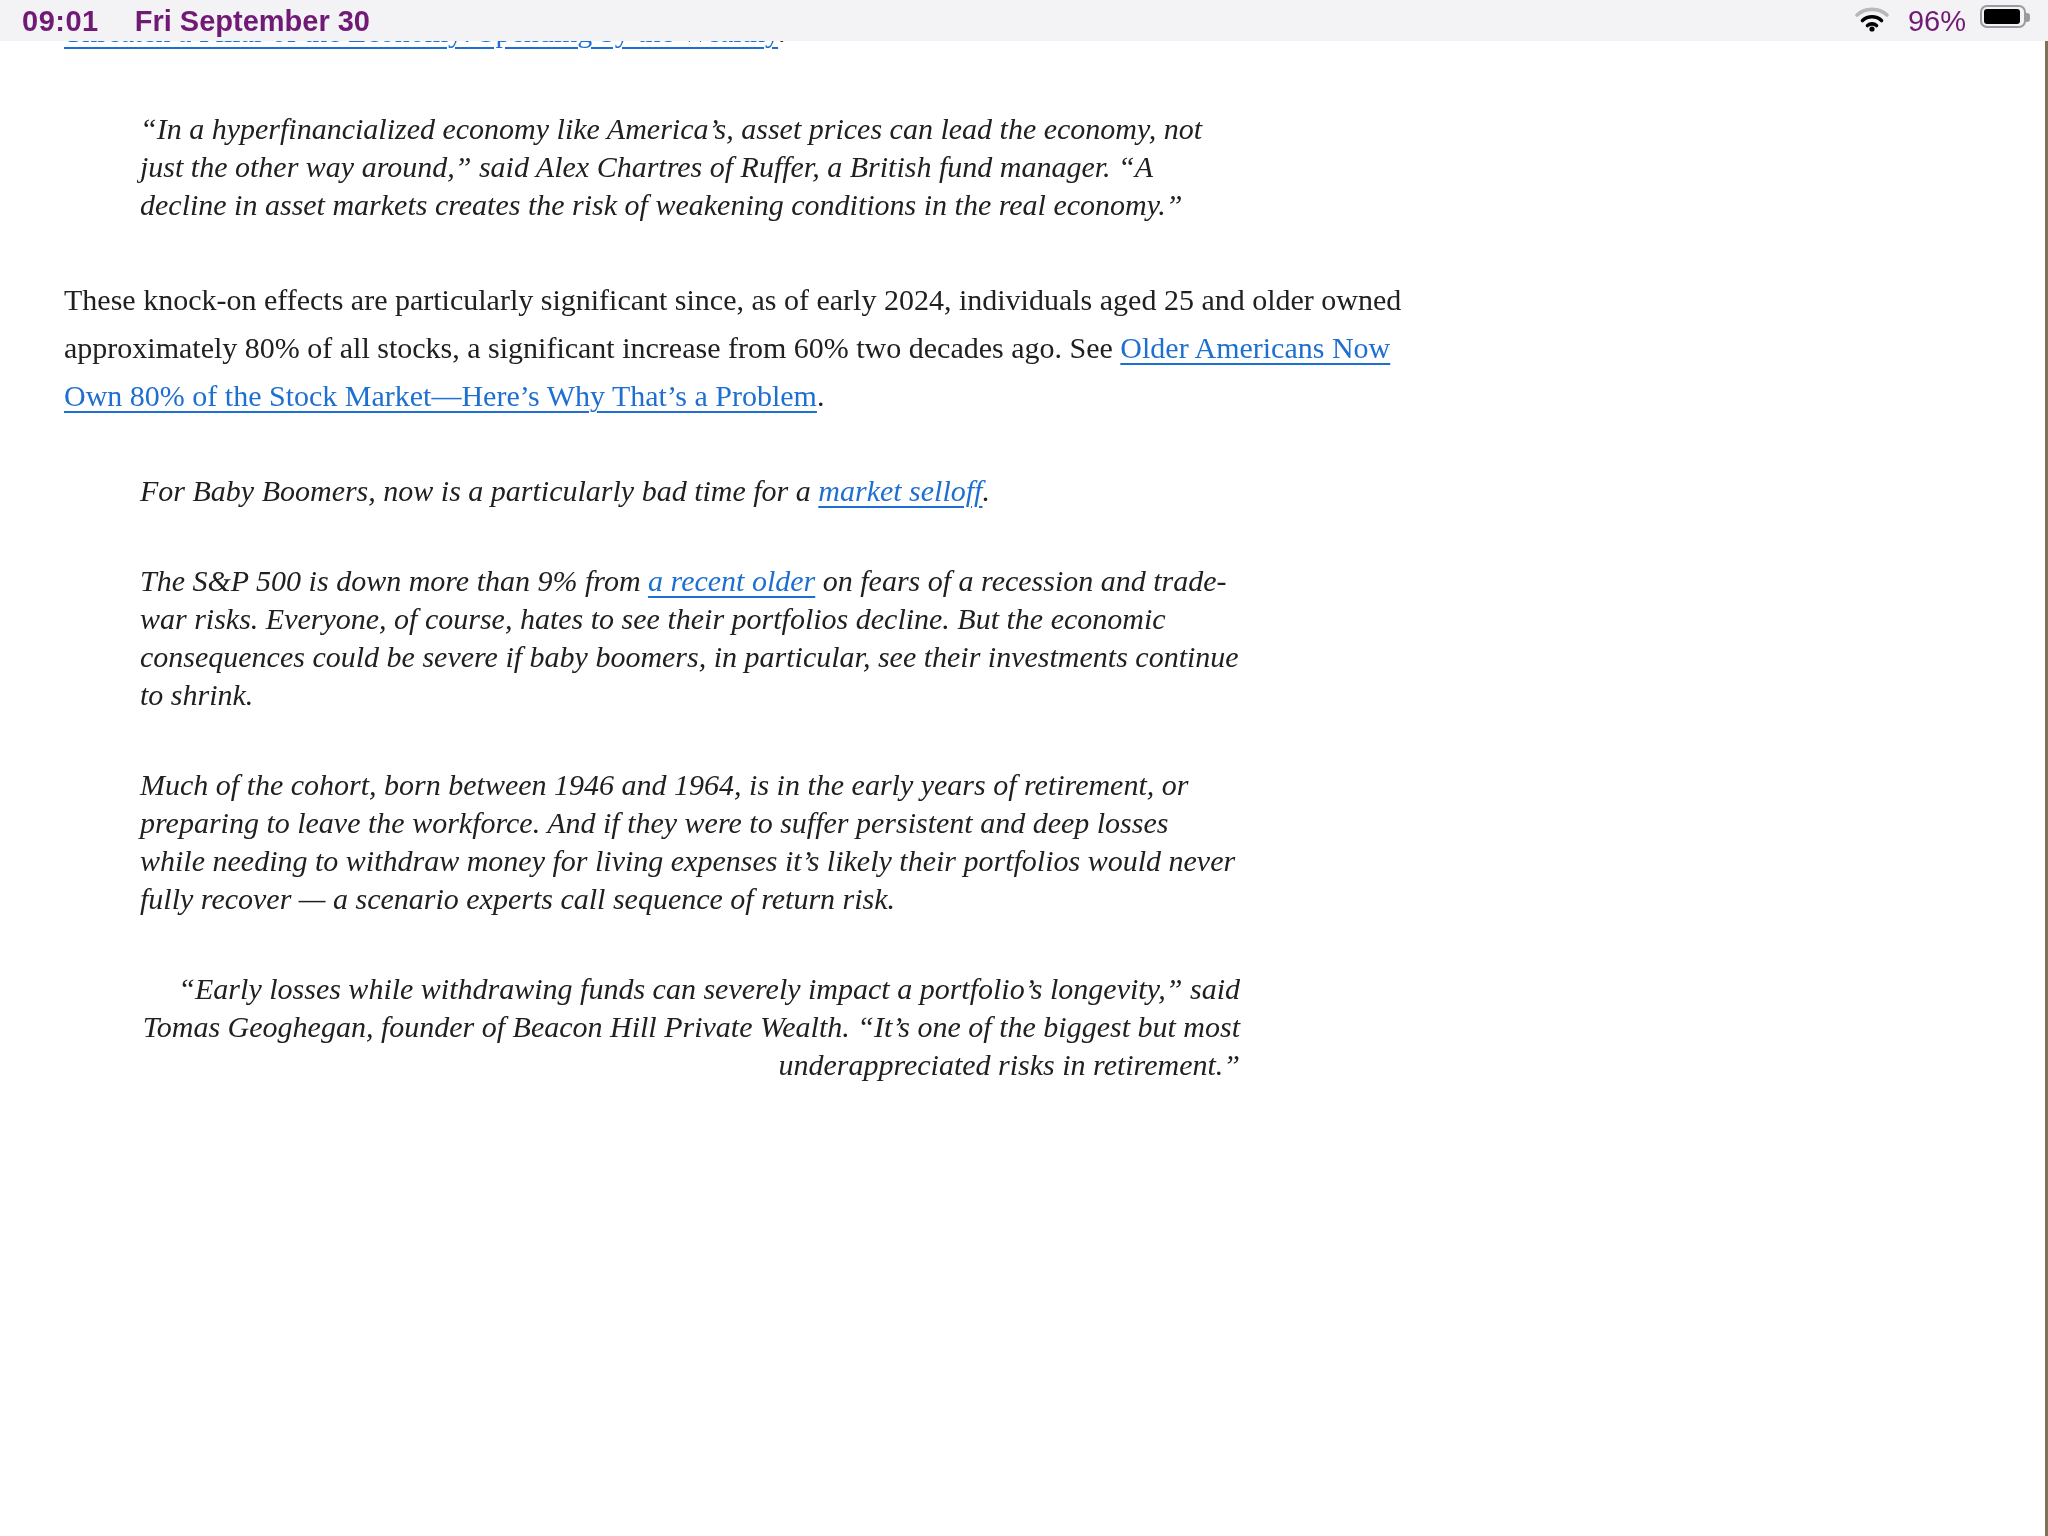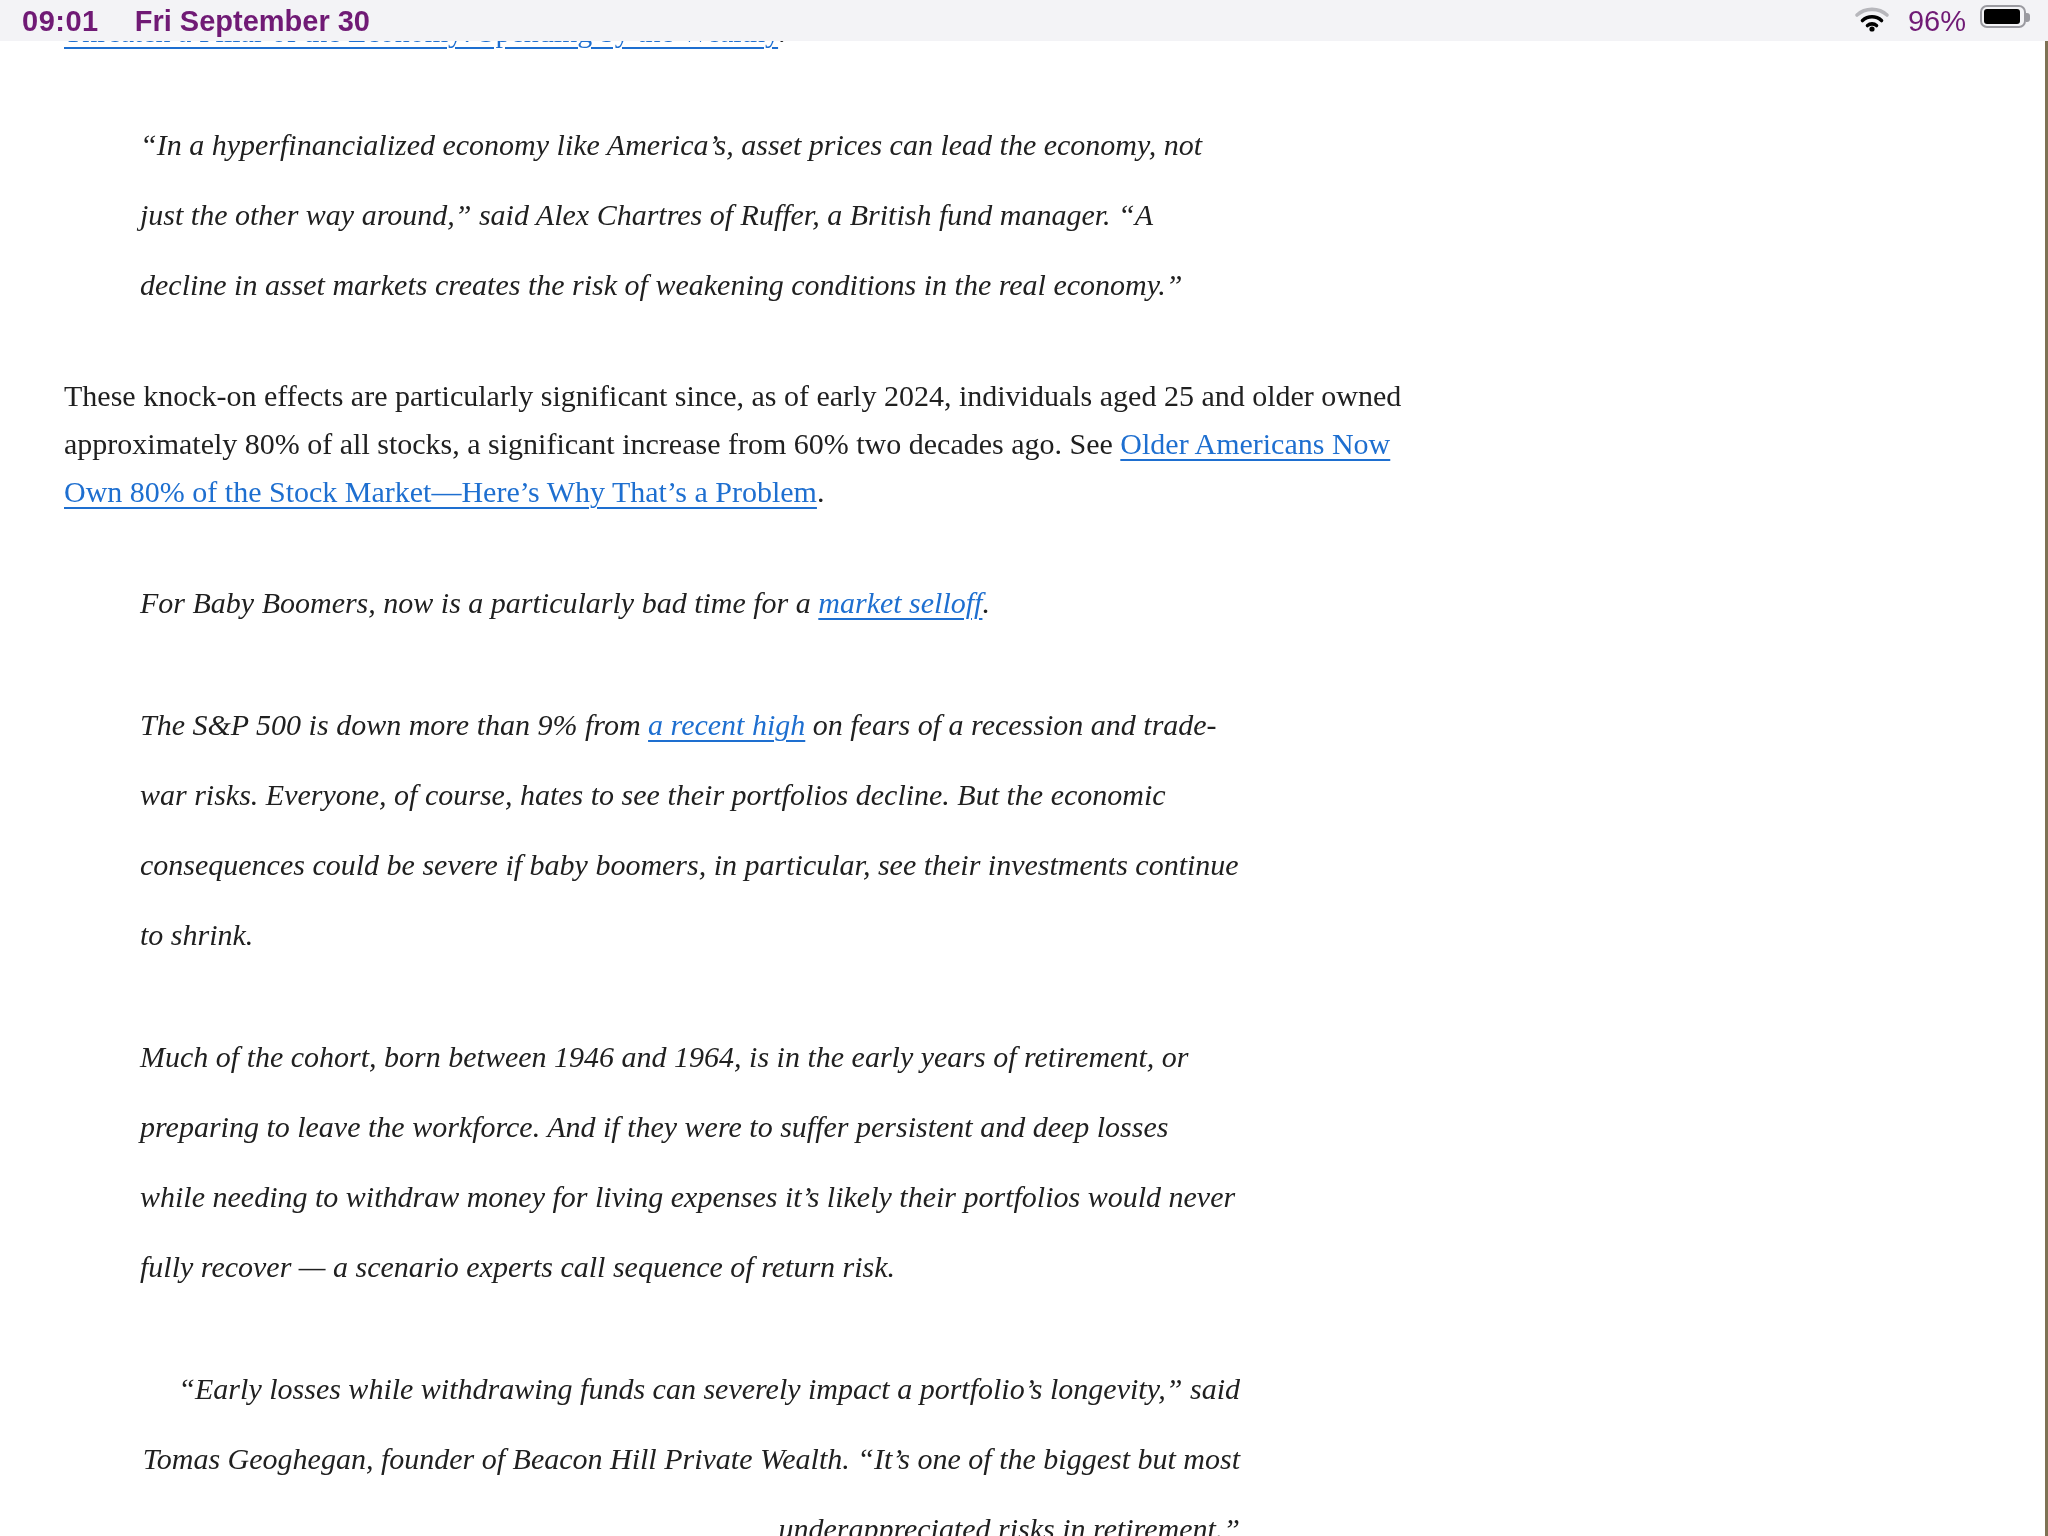--- a/index.html
+++ b/index.html
@@ -64,21 +64,21 @@
   p.body-p{margin:0 0 52px 0;max-width:1370px;}
   .clipped-link-line{
     margin:8px 0 54px 0;  
     line-height:48px;
     white-space:nowrap;
   }
   blockquote{
     margin:0 0 52px 76px;
     max-width:1100px;
     font-style:italic;
-    line-height:70px;
+    line-height:38px;
   }
   blockquote p{margin:0 0 52px 0;}
   blockquote p:last-child{margin-bottom:0;text-align:right;}
   .q1{margin-bottom:52px;}
 
   
   .edge-line{
     position:absolute;top:41px;right:0;bottom:0;width:3px;
     background:var(--edge);
     z-index:11;
@@ -116,21 +116,21 @@
     <p class="clipped-link-line"><a>Threaten a Pillar of the Economy: Spending by the Wealthy</a><span>.</span></p>
 
     <blockquote class="q1"><span>“In a hyperfinancialized economy like America’s, asset prices can lead the economy, not just the other way around,” said Alex Chartres of Ruffer, a British fund manager. “A decline in asset markets creates the risk of weakening conditions in the real economy.”</span></blockquote>
 
     <p class="body-p"><span>These knock-on effects are particularly significant since, as of early 2024, individuals aged 25 and older owned approximately 80% of all stocks, a significant increase from 60% two decades ago. See </span><a>Older Americans Now Own 80% of the Stock Market—Here’s Why That’s a Problem</a><span>.</span></p>
 
 
     <blockquote>
       <p><span>For Baby Boomers, now is a particularly bad time for a </span><a>market selloff</a><span>.</span></p>
 
-      <p><span>The S&amp;P 500 is down more than 9% from </span><a>a recent high</a><span> on fears of a recession and trade-war risks. Everyone, of course, hates to see their portfolios decline. But the economic consequences could be severe if baby boomers, in particular, see their investments continue to shrink.</span></p>
+      <p><span>The S&amp;P 500 is down more than 9% from </span><a>a recent older</a><span> on fears of a recession and trade-war risks. Everyone, of course, hates to see their portfolios decline. But the economic consequences could be severe if baby boomers, in particular, see their investments continue to shrink.</span></p>
 
       <p><span>Much of the cohort, born between 1946 and 1964, is in the early years of retirement, or preparing to leave the workforce. And if they were to suffer persistent and deep losses while needing to withdraw money for living expenses it’s likely their portfolios would never fully recover — a scenario experts call sequence of return risk.</span></p>
 
       <p><span>“Early losses while withdrawing funds can severely impact a portfolio’s longevity,” said Tomas Geoghegan, founder of Beacon Hill Private Wealth. “It’s one of the biggest but most underappreciated risks in retirement.”</span></p>
     </blockquote>
 
   </div>
 
   <div class="edge-line"></div>
 

